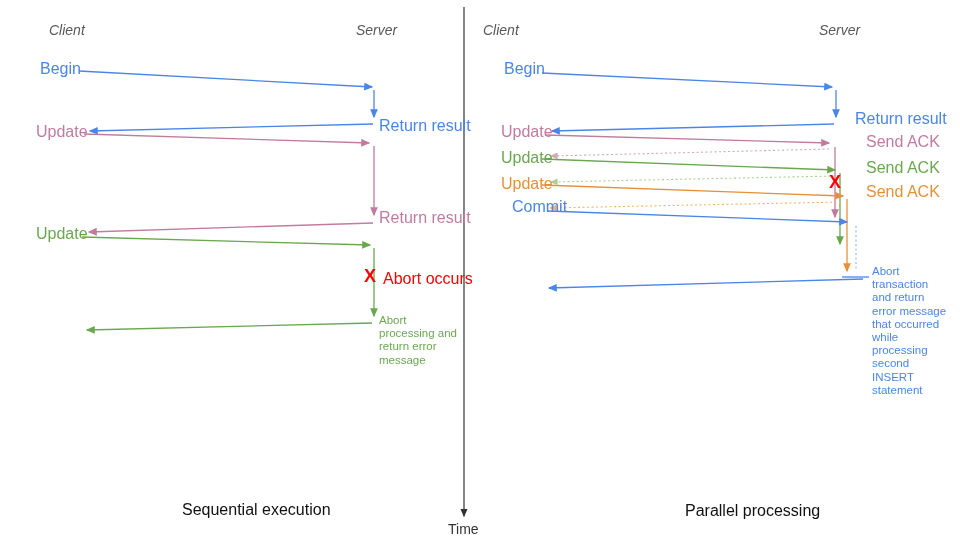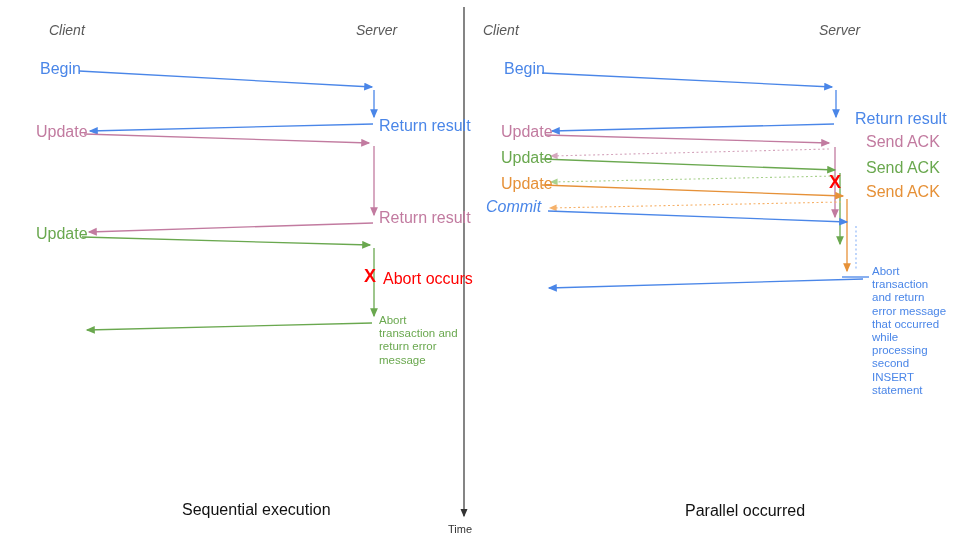--- a/index.html
+++ b/index.html
@@ -102,42 +102,42 @@
 
   <div class="lbl blue" style="left:40px;top:62px;">Begin</div>
   <div class="lbl blue" style="left:379px;top:119px;">Return result</div>
   <div class="lbl pink" style="left:36px;top:125px;">Update</div>
   <div class="lbl pink" style="left:379px;top:211px;">Return result</div>
   <div class="lbl green" style="left:36px;top:227px;">Update</div>
 
   <div class="lbl red errx" style="left:364px;top:267px;">X</div>
   <div class="lbl red" style="left:383px;top:272px;">Abort occurs</div>
 
-  <div class="lbl green wrapblk" style="left:379px;top:314px;">Abort transaction and return error message</div>
+  <div class="lbl green wrapblk" style="left:379px;top:314px;">Abort processing and return error message</div>
 
   <div class="lbl cap" style="left:162px;top:503px;">Sequential execution</div>
 
   <div class="lbl hdr" style="left:483px;top:24px;">Client</div>
   <div class="lbl hdr" style="left:819px;top:24px;">Server</div>
 
   <div class="lbl blue" style="left:504px;top:62px;">Begin</div>
   <div class="lbl blue" style="left:855px;top:112px;">Return result</div>
 
   <div class="lbl pink" style="left:501px;top:125px;">Update</div>
   <div class="lbl pink" style="left:866px;top:135px;">Send ACK</div>
 
   <div class="lbl green" style="left:501px;top:151px;">Update</div>
   <div class="lbl green" style="left:866px;top:161px;">Send ACK</div>
 
   <div class="lbl orange" style="left:501px;top:177px;">Update</div>
   <div class="lbl orange" style="left:866px;top:185px;">Send ACK</div>
 
-  <div class="lbl blue" style="left:486px;top:200px;font-style:italic;">Commit</div>
+  <div class="lbl blue" style="left:512px;top:200px;">Commit</div>
 
   <div class="lbl red errx" style="left:829px;top:173px;">X</div>
 
   <div class="lbl blue wrapblk" style="left:872px;top:265px;width:78px;">Abort transaction and return error message that occurred while processing second INSERT statement</div>
 
-  <div class="lbl cap" style="left:665px;top:504px;">Parallel occurred</div>
+  <div class="lbl cap" style="left:665px;top:504px;">Parallel processing</div>
 
-  <div class="lbl axis" style="left:448px;top:523px;font-size:11px;">Time</div>
+  <div class="lbl axis" style="left:448px;top:523px;font-size:14px;">Time</div>
 
 </div>
 
 </body></html>

